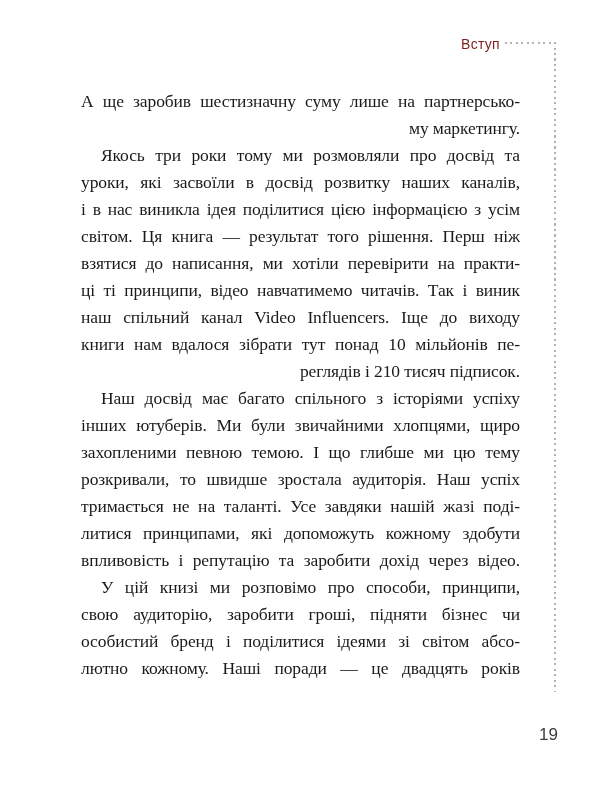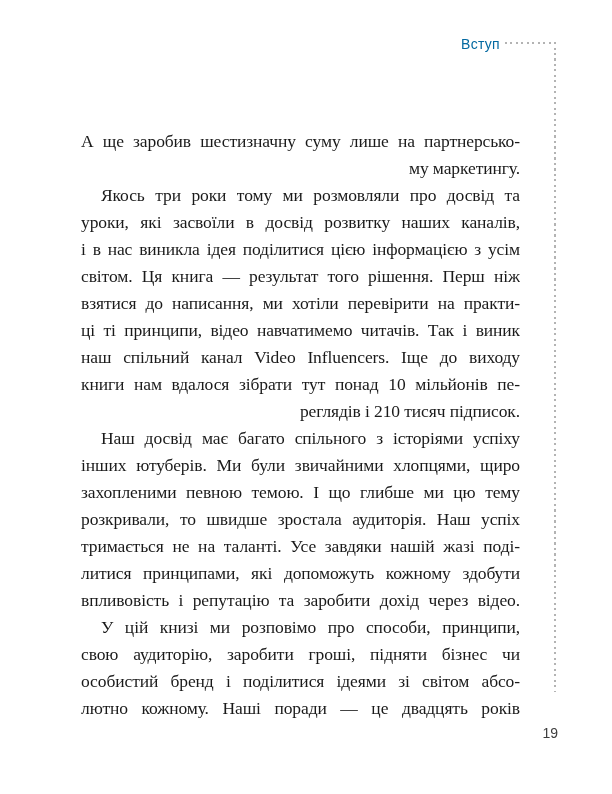--- a/index.html
+++ b/index.html
@@ -16,21 +16,21 @@
     height: 794px;
     background: #ffffff;
   }
   .section-title {
     position: absolute;
     top: 36px;
     right: 112px;
     font-family: "Liberation Sans", sans-serif;
     font-size: 14px;
     letter-spacing: 0.3px;
-    color: #0369a1;
+    color: #7f1d1d;
   }
   .dots-h {
     position: absolute;
     top: 42px;
     left: 505px;
     width: 52px;
     height: 2px;
     background: repeating-linear-gradient(to right, #b3b3b3 0 2px, transparent 2px 5.5px);
   }
   .dots-v {
@@ -44,41 +44,40 @@
   .body-text {
     position: absolute;
     top: 88px;
     left: 81px;
     width: 439px;
     font-family: "Liberation Serif", serif;
     font-size: 17.5px;
     line-height: 27px;
     letter-spacing: -0.1px;
     color: #1a1a1a;
-    margin-top: 40px;
   }
   .paragraph { margin: 0; }
   .line {
     text-align: right;
     height: 27px;
     overflow: hidden;
   }
   .line.just {
     text-align: justify;
     text-align-last: justify;
   }
   .line.indent {
     text-indent: 20px;
   }
   .page-number {
     position: absolute;
     top: 725px;
     right: 54px;
     font-family: "Liberation Sans", sans-serif;
-    font-size: 14px;
+    font-size: 17px;
     color: #3d3d3d;
   }
 </style>
 </head>
 <body>
 
 <div class="page">
   <span class="section-title">Вступ</span>
   <div class="dots-h"></div>
   <div class="dots-v"></div>

